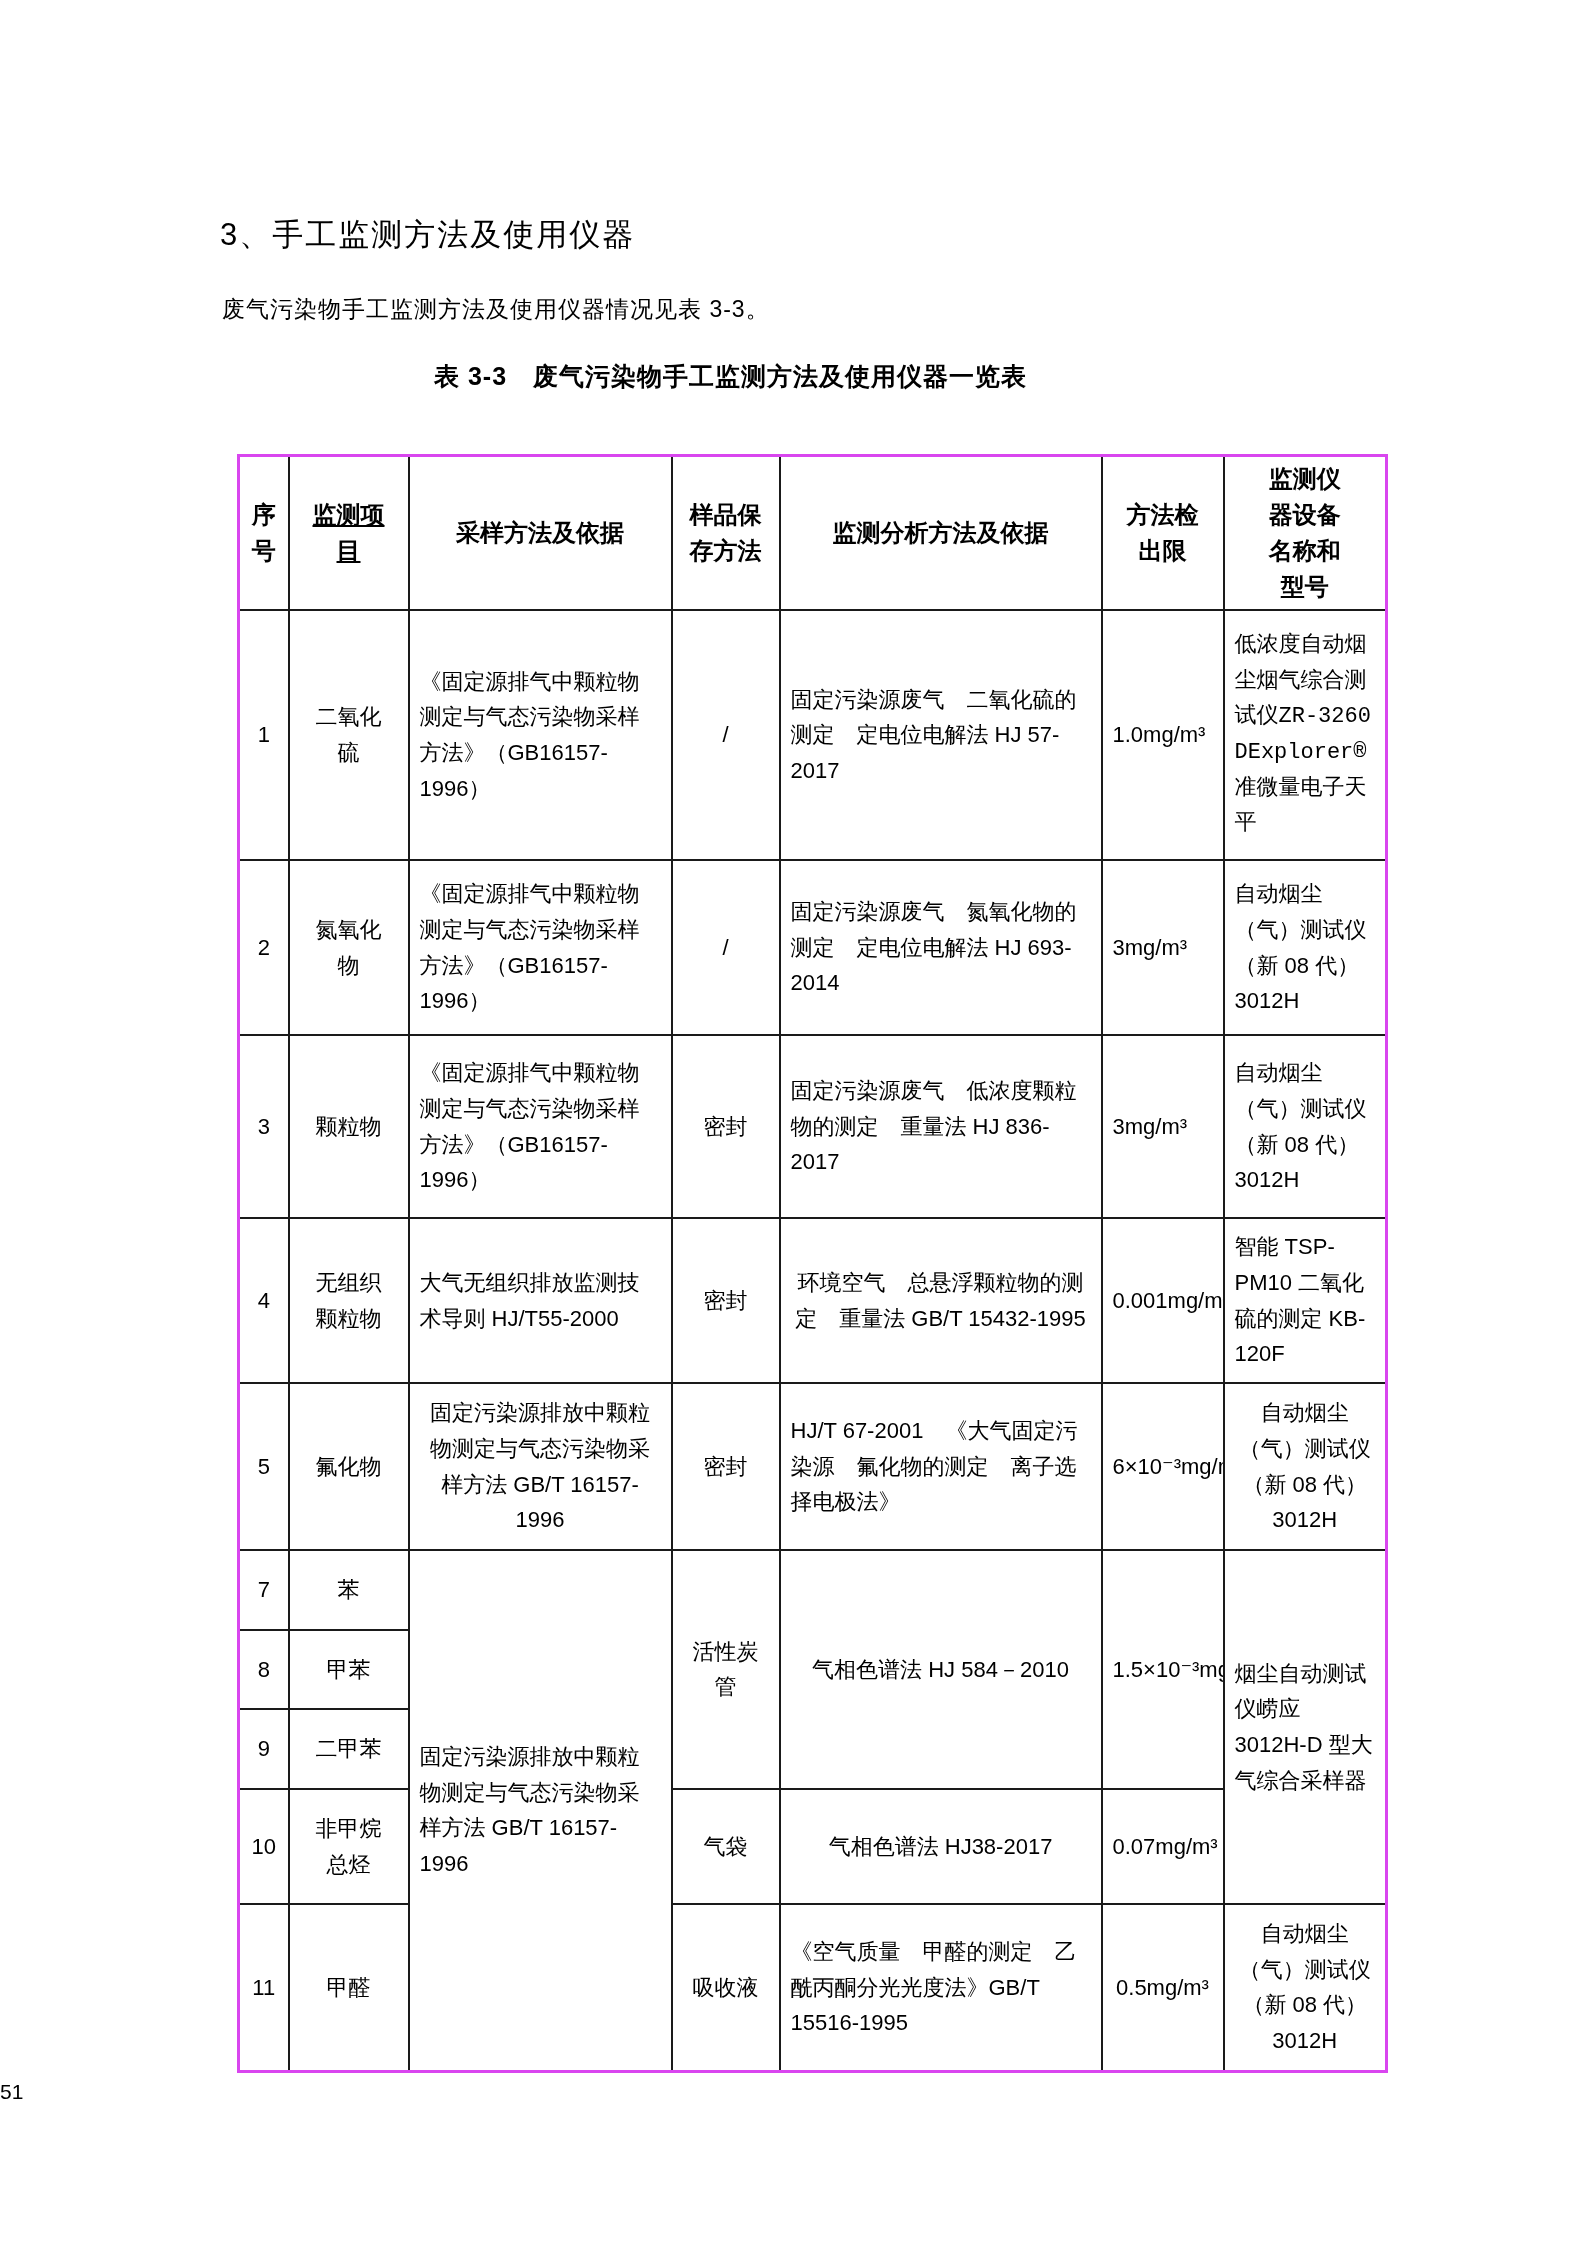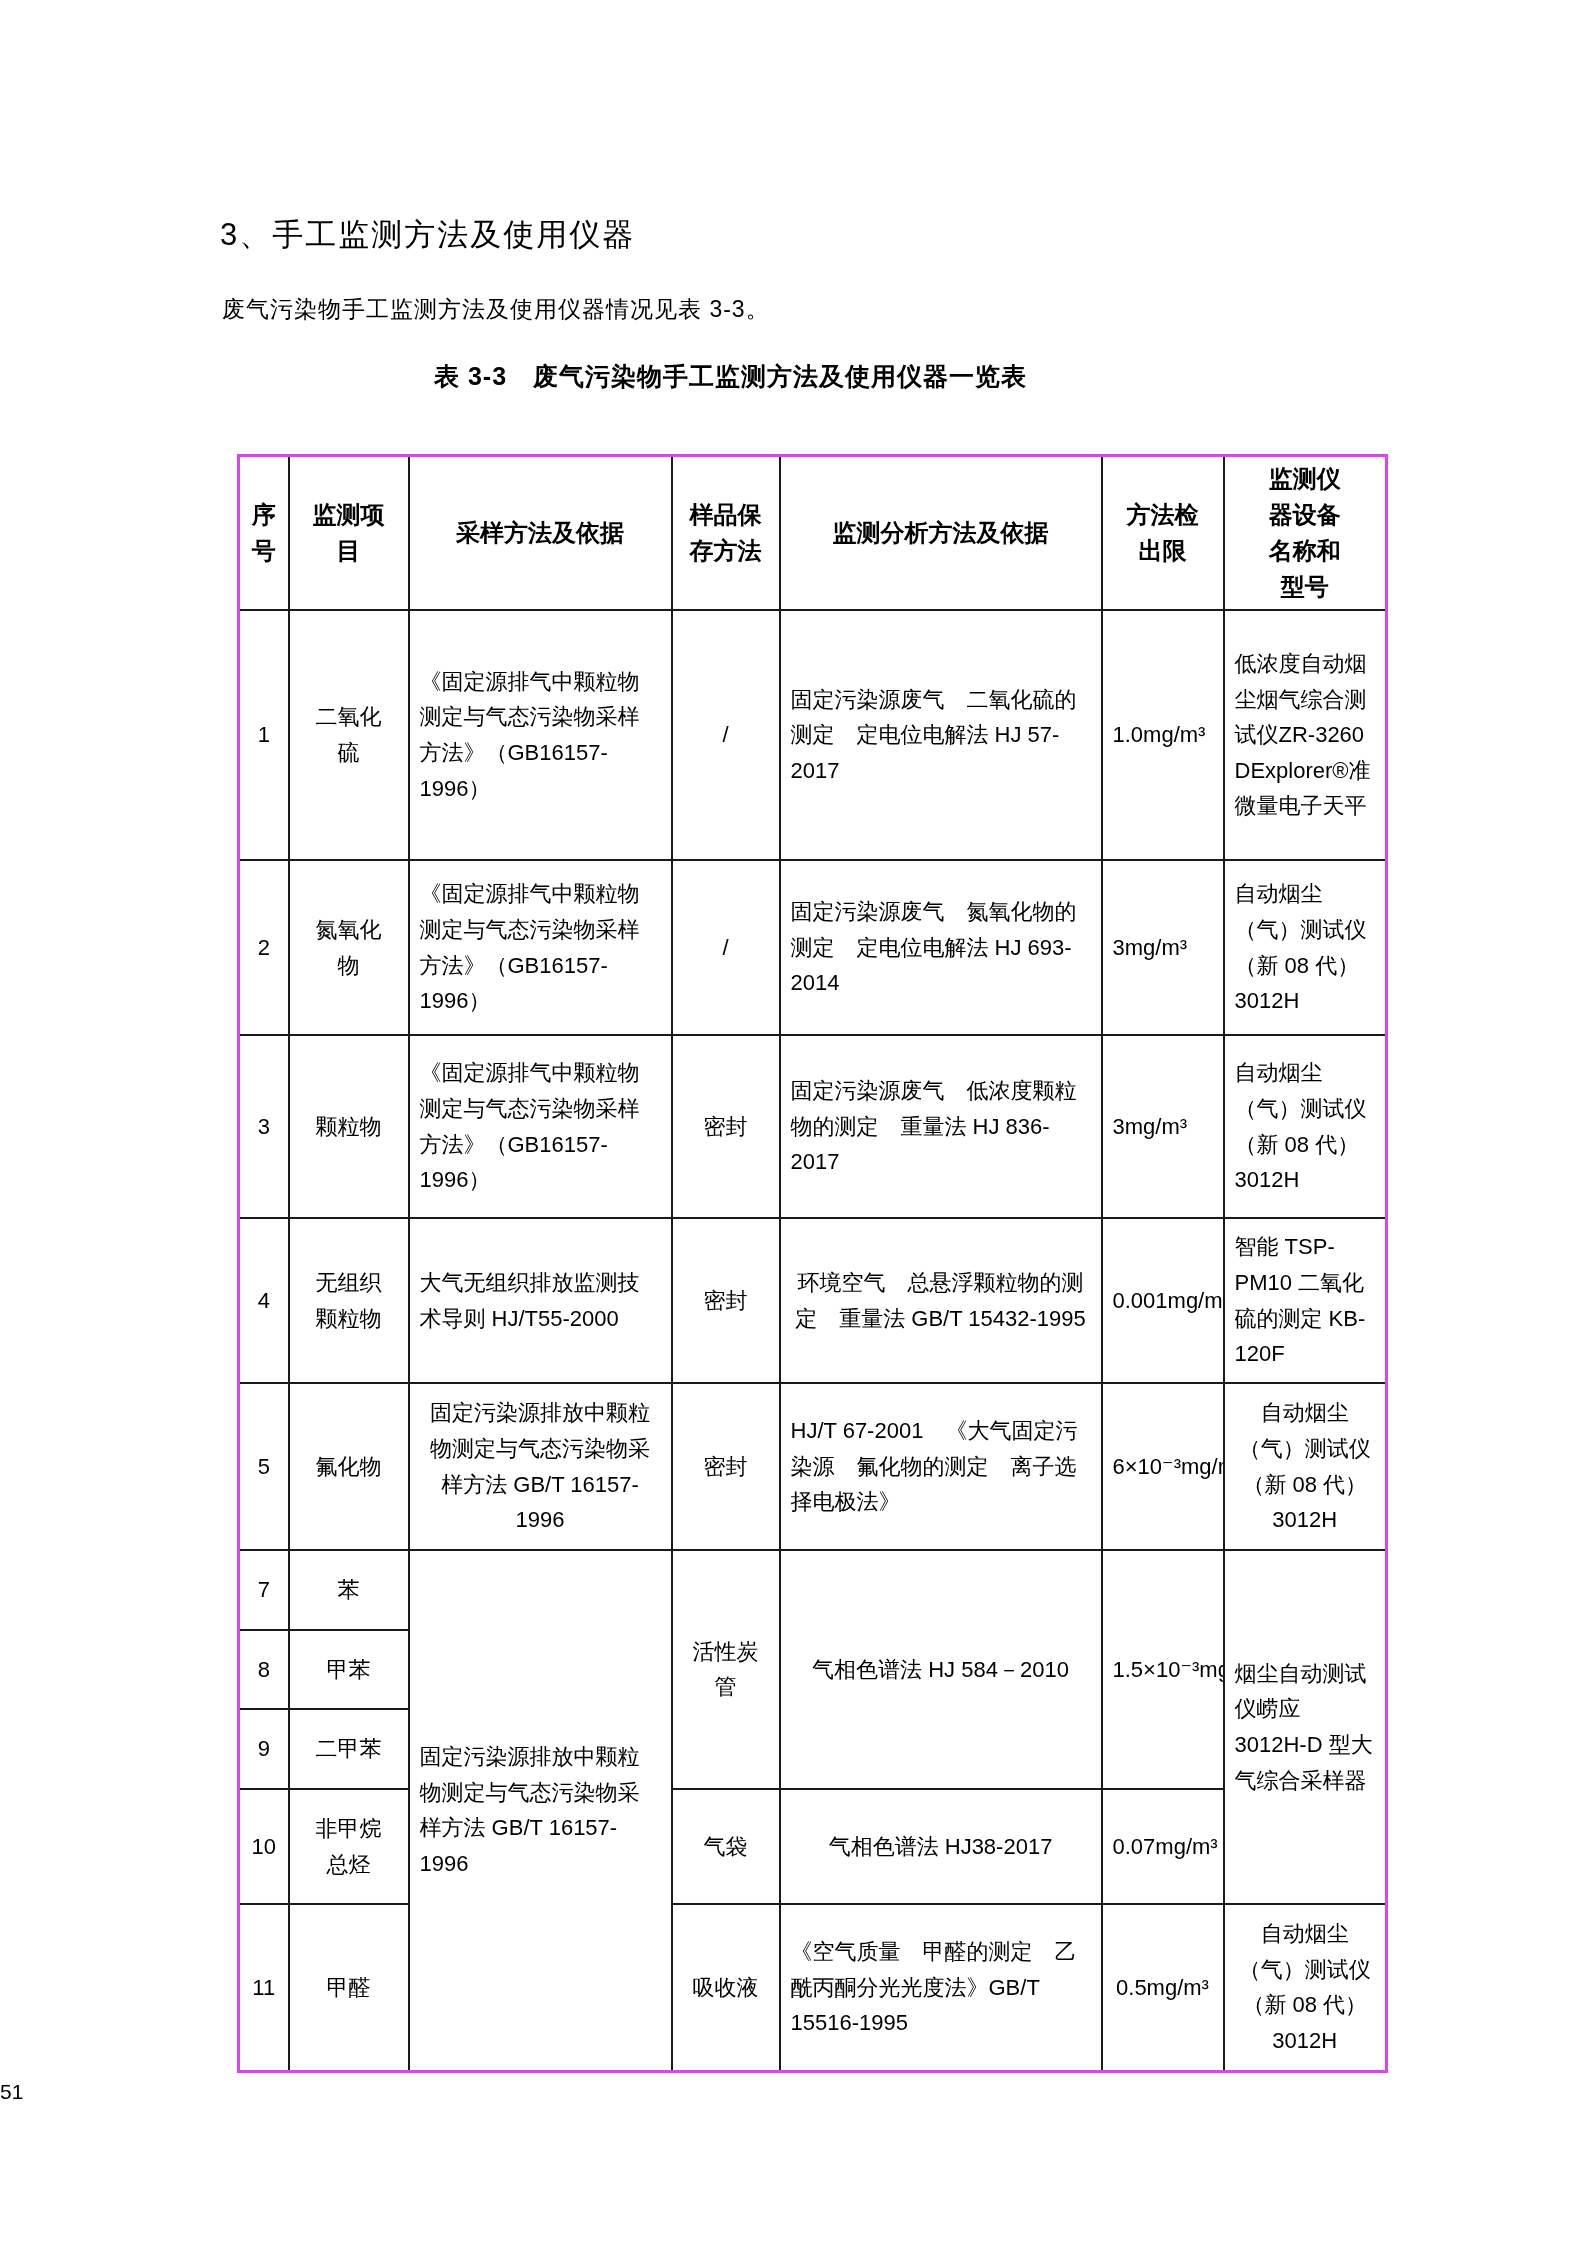--- a/index.html
+++ b/index.html
@@ -32,28 +32,28 @@
     font-size:22px; line-height:1.62;
     vertical-align:middle;
     padding:4px 10px;
     overflow:hidden;
     white-space:pre-wrap;
   }
   .monitor th {
     font-weight:bold; font-size:24px; text-align:center; line-height:1.5;
     padding:4px 8px;
   }
-  .monitor th.th-item  { padding:4px 14px; }
+  .monitor th.th-item  { padding:4px 14px;text-decoration:underline; }
   .monitor th.th-limit { padding:4px 16px; }
   .monitor th.th-instr { padding:4px 36px; }
   .monitor td { text-align:center; }
   .monitor td.left  { text-align:left; }
   .monitor td.cell-item    { padding:21px 18px; }
   .monitor td.cell-storage { padding:4px 12px; }
-  .monitor td.breakall { word-break:break-all; }
+  .monitor td.breakall { word-break:break-all;font-family:Liberation Mono, monospace; }
   .page-num {
     position:absolute; top:2080px; left:0; width:100%;
     text-align:left; font-size:21px;
   }
 </style>
 </head>
 <body>
 
 <div class="heading">3、手工监测方法及使用仪器</div>
 <div class="intro">废气污染物手工监测方法及使用仪器情况见表 3-3。</div>

